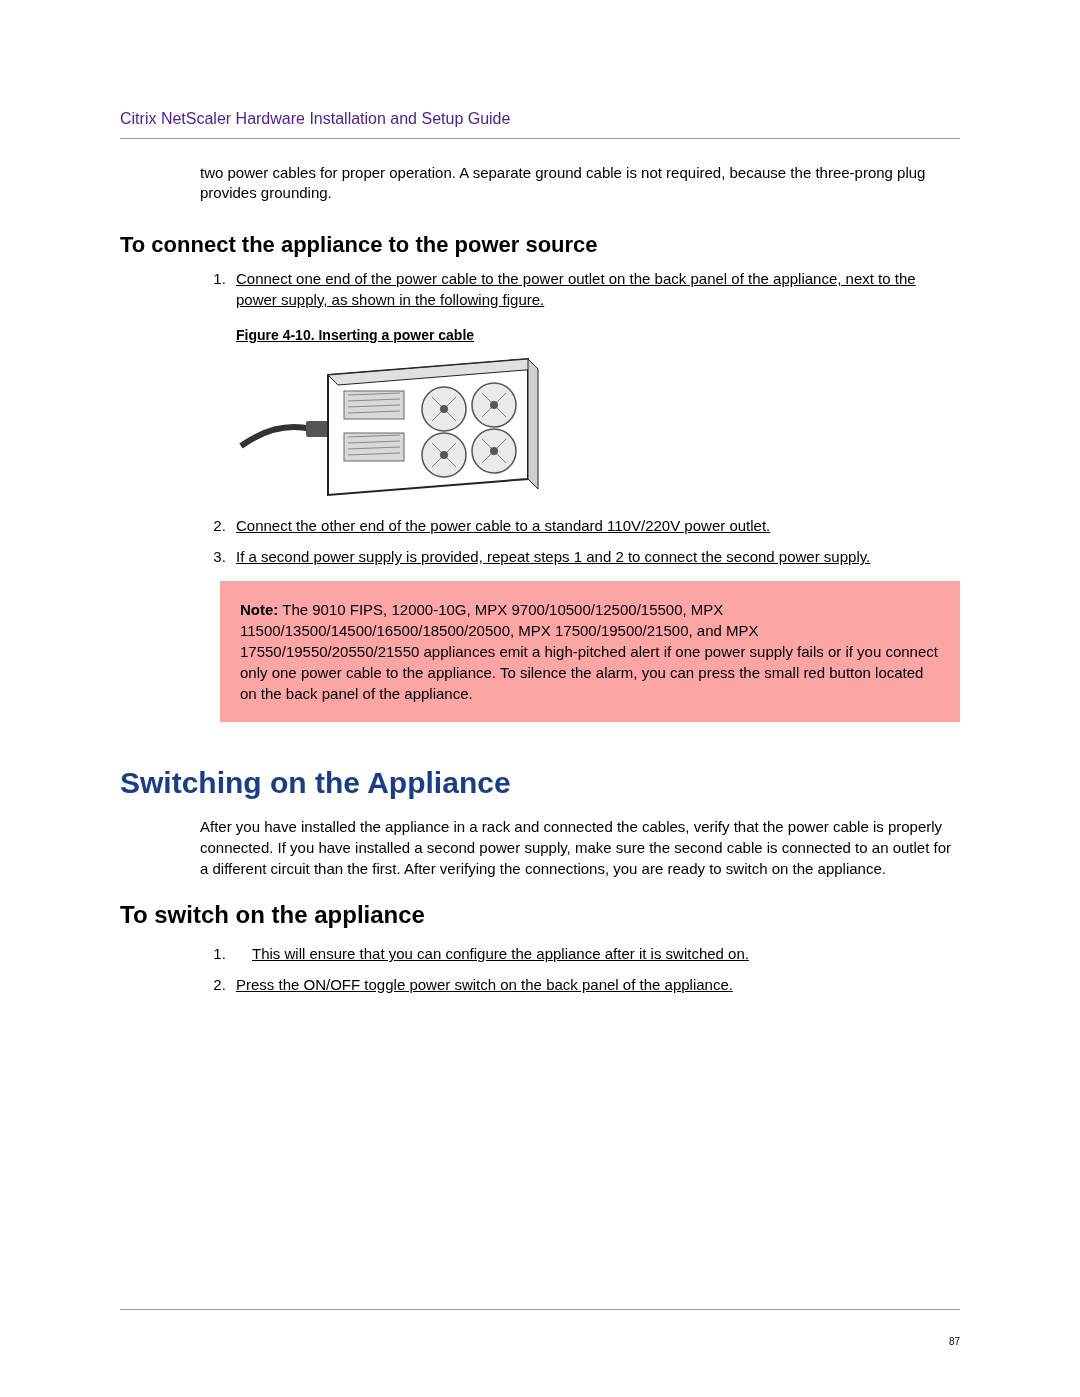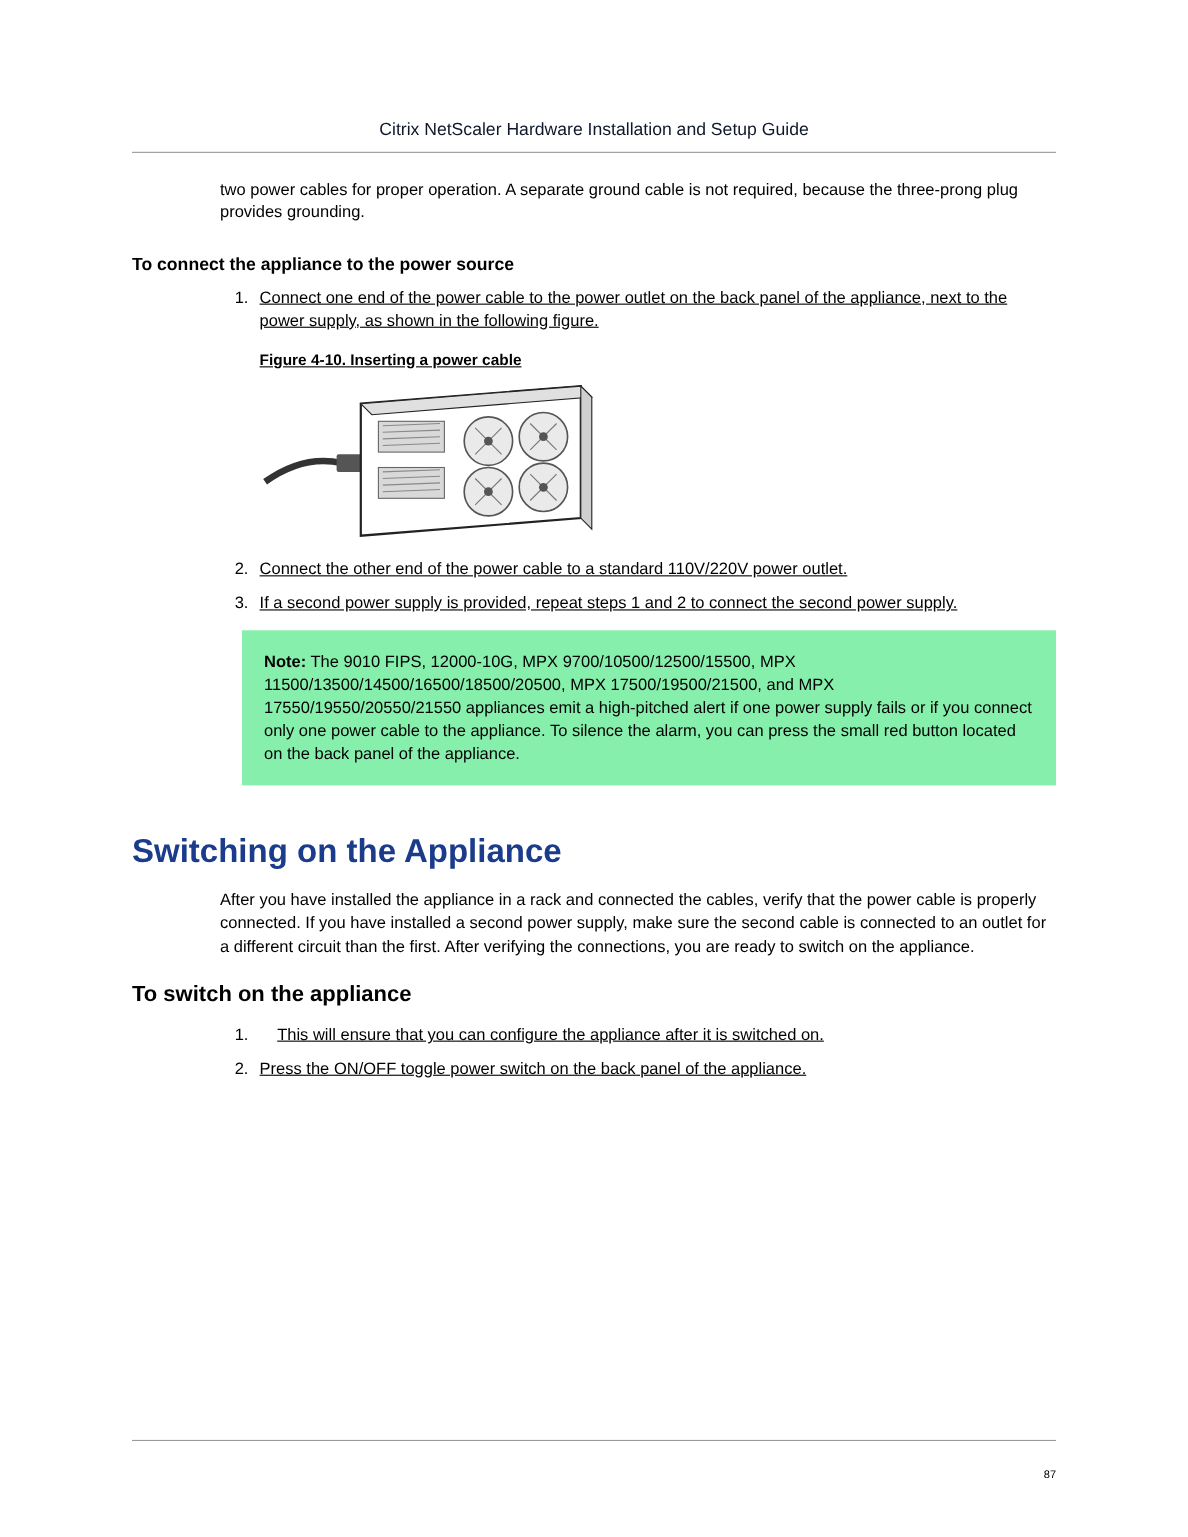--- a/index.html
+++ b/index.html
@@ -11,24 +11,24 @@
     color: #000;
     width: 1080px;
     height: 1397px;
     position: relative;
     box-sizing: border-box;
   }
   .page {
     padding: 110px 120px 0 120px;
   }
   .running-header {
-    text-align: center;
+    text-align: left;
     font-family: Arial, Helvetica, sans-serif;
     font-size: 16px;
-    color: #0f172a;
+    color: #4c1d95;
     padding-bottom: 10px;
   }
   .top-rule {
     border: none;
     border-top: 1px solid #999;
     margin: 0 0 24px 0;
   }
   .bottom-rule {
     border: none;
     border-top: 1px solid #999;
@@ -45,21 +45,21 @@
     font-size: 10px;
     color: #000;
   }
   .intro-text {
     margin: 0 0 20px 80px;
     line-height: 1.35;
   }
   h3.section-sub {
     font-family: Arial, Helvetica, sans-serif;
     font-weight: bold;
-    font-size: 16px;
+    font-size: 22px;
     margin: 28px 0 10px 0;
     color: #000;
   }
   ol.steps {
     margin: 0 0 0 80px;
     padding-left: 30px;
     line-height: 1.4;
   }
   ol.steps > li {
     margin-bottom: 10px;
@@ -69,21 +69,21 @@
   .fig-caption {
     font-family: Verdana, Geneva, sans-serif;
     font-weight: bold;
     font-size: 14px;
     margin: 16px 0 6px 0;
   }
   .figure-box {
     margin: 0 0 14px 0;
   }
   .note-box {
-    background: #86efac;
+    background: #fca5a5;
     padding: 18px 20px;
     margin: 14px 0 0 100px;
     font-family: Arial, Helvetica, sans-serif;
     font-size: 15px;
     line-height: 1.4;
     color: #000;
   }
   .note-box b { font-weight: bold; }
   h1.chapter-title {
     font-family: Arial, Helvetica, sans-serif;
@@ -92,21 +92,21 @@
     font-size: 30px;
     margin: 44px 0 16px 0;
   }
   .body-text {
     margin: 0 0 18px 80px;
     line-height: 1.4;
   }
   h2.task-title {
     font-family: Arial, Helvetica, sans-serif;
     font-weight: bold;
-    font-size: 20px;
+    font-size: 24px;
     margin: 22px 0 14px 0;
     color: #000;
   }
   .step2-sub {
     display: block;
     margin-top: 2px;
     margin-left: 16px;
   }
   .appliance-svg { display: block; }
 </style>

